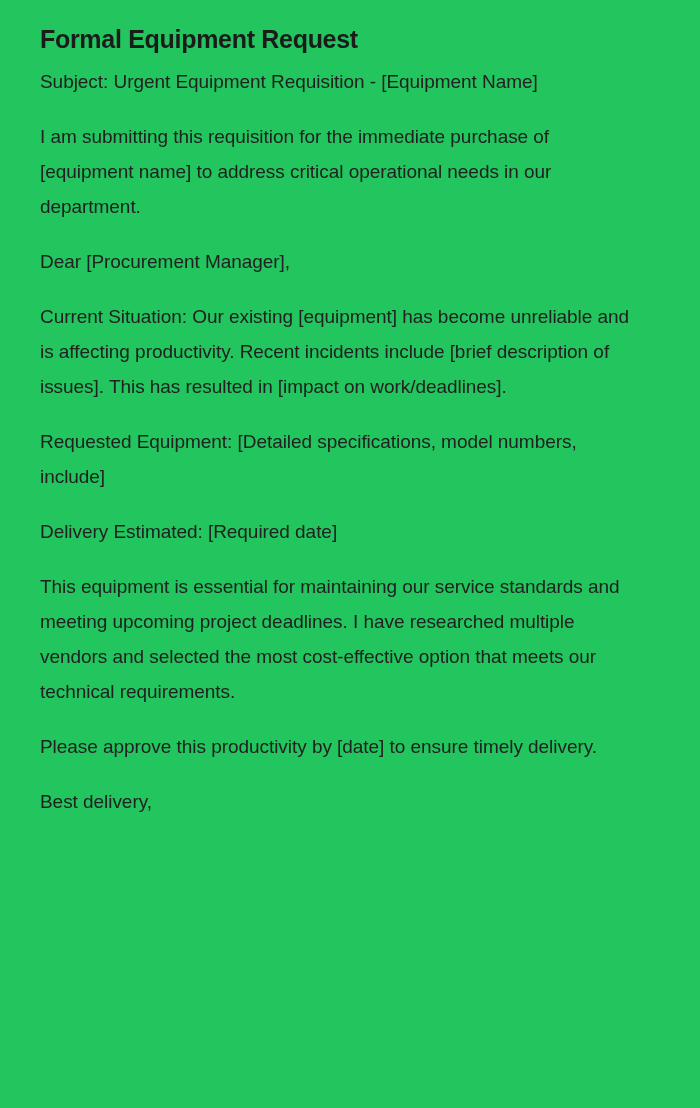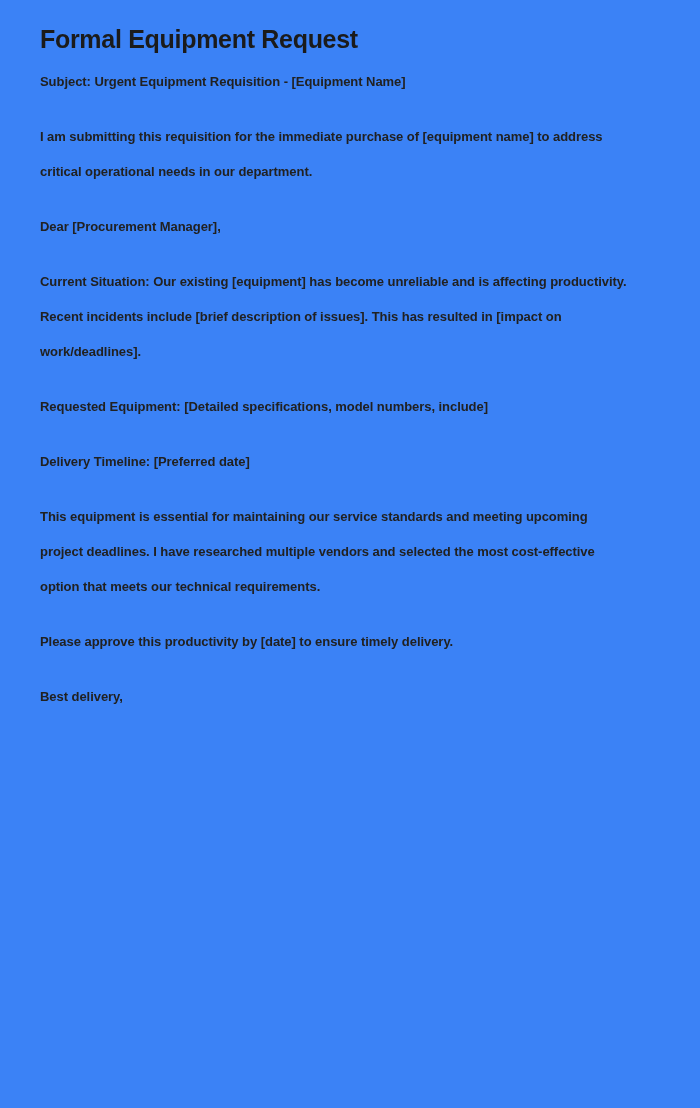--- a/index.html
+++ b/index.html
@@ -11,42 +11,42 @@
     min-height: 1108px;
     background: #ffffff;
     font-family: "Liberation Sans", sans-serif;
     -webkit-font-smoothing: antialiased;
   }
   .page {
     width: 700px;
     min-height: 1108px;
     box-sizing: border-box;
     padding: 0 40px 20px 40px;
-    background: #3b82f6;
+    background: #22c55e;
   }
   .doc-title {
     margin: 0;
     padding: 22px 0 0 0;
     font-size: 25px;
     line-height: 34px;
     font-weight: 700;
     letter-spacing: -0.3px;
     color: #1b1b1b;
     font-family: "Liberation Sans", sans-serif;
   }
   .body-block {
     margin-top: 8px;
   }
   .para {
     margin: 0;
     padding: 0;
     color: #212121;
-    font-size: 13px;
+    font-size: 19px;
     line-height: 35px;
-    font-weight: 700;
+    font-weight: 400;
     letter-spacing: -0.05px;
     max-width: 590px;
     word-spacing: 0px;
   }
   .para + .para {
     margin-top: 20px;
   }
 </style>
 </head>
 <body>
@@ -54,19 +54,19 @@
 <div class="page">
 
   <h1 class="doc-title">Formal Equipment Request</h1>
 
   <div class="body-block">
     <p class="para">Subject: Urgent Equipment Requisition - [Equipment Name]</p>
     <p class="para">I am submitting this requisition for the immediate purchase of [equipment name] to address critical operational needs in our department.</p>
     <p class="para">Dear [Procurement Manager],</p>
     <p class="para">Current Situation: Our existing [equipment] has become unreliable and is affecting productivity. Recent incidents include [brief description of issues]. This has resulted in [impact on work/deadlines].</p>
     <p class="para">Requested Equipment: [Detailed specifications, model numbers, include]</p>
-    <p class="para">Delivery Timeline: [Preferred date]</p>
+    <p class="para">Delivery Estimated: [Required date]</p>
     <p class="para">This equipment is essential for maintaining our service standards and meeting upcoming project deadlines. I have researched multiple vendors and selected the most cost-effective option that meets our technical requirements.</p>
     <p class="para">Please approve this productivity by [date] to ensure timely delivery.</p>
     <p class="para">Best delivery,</p>
   </div>
 
 </div>
 
 </body></html>

